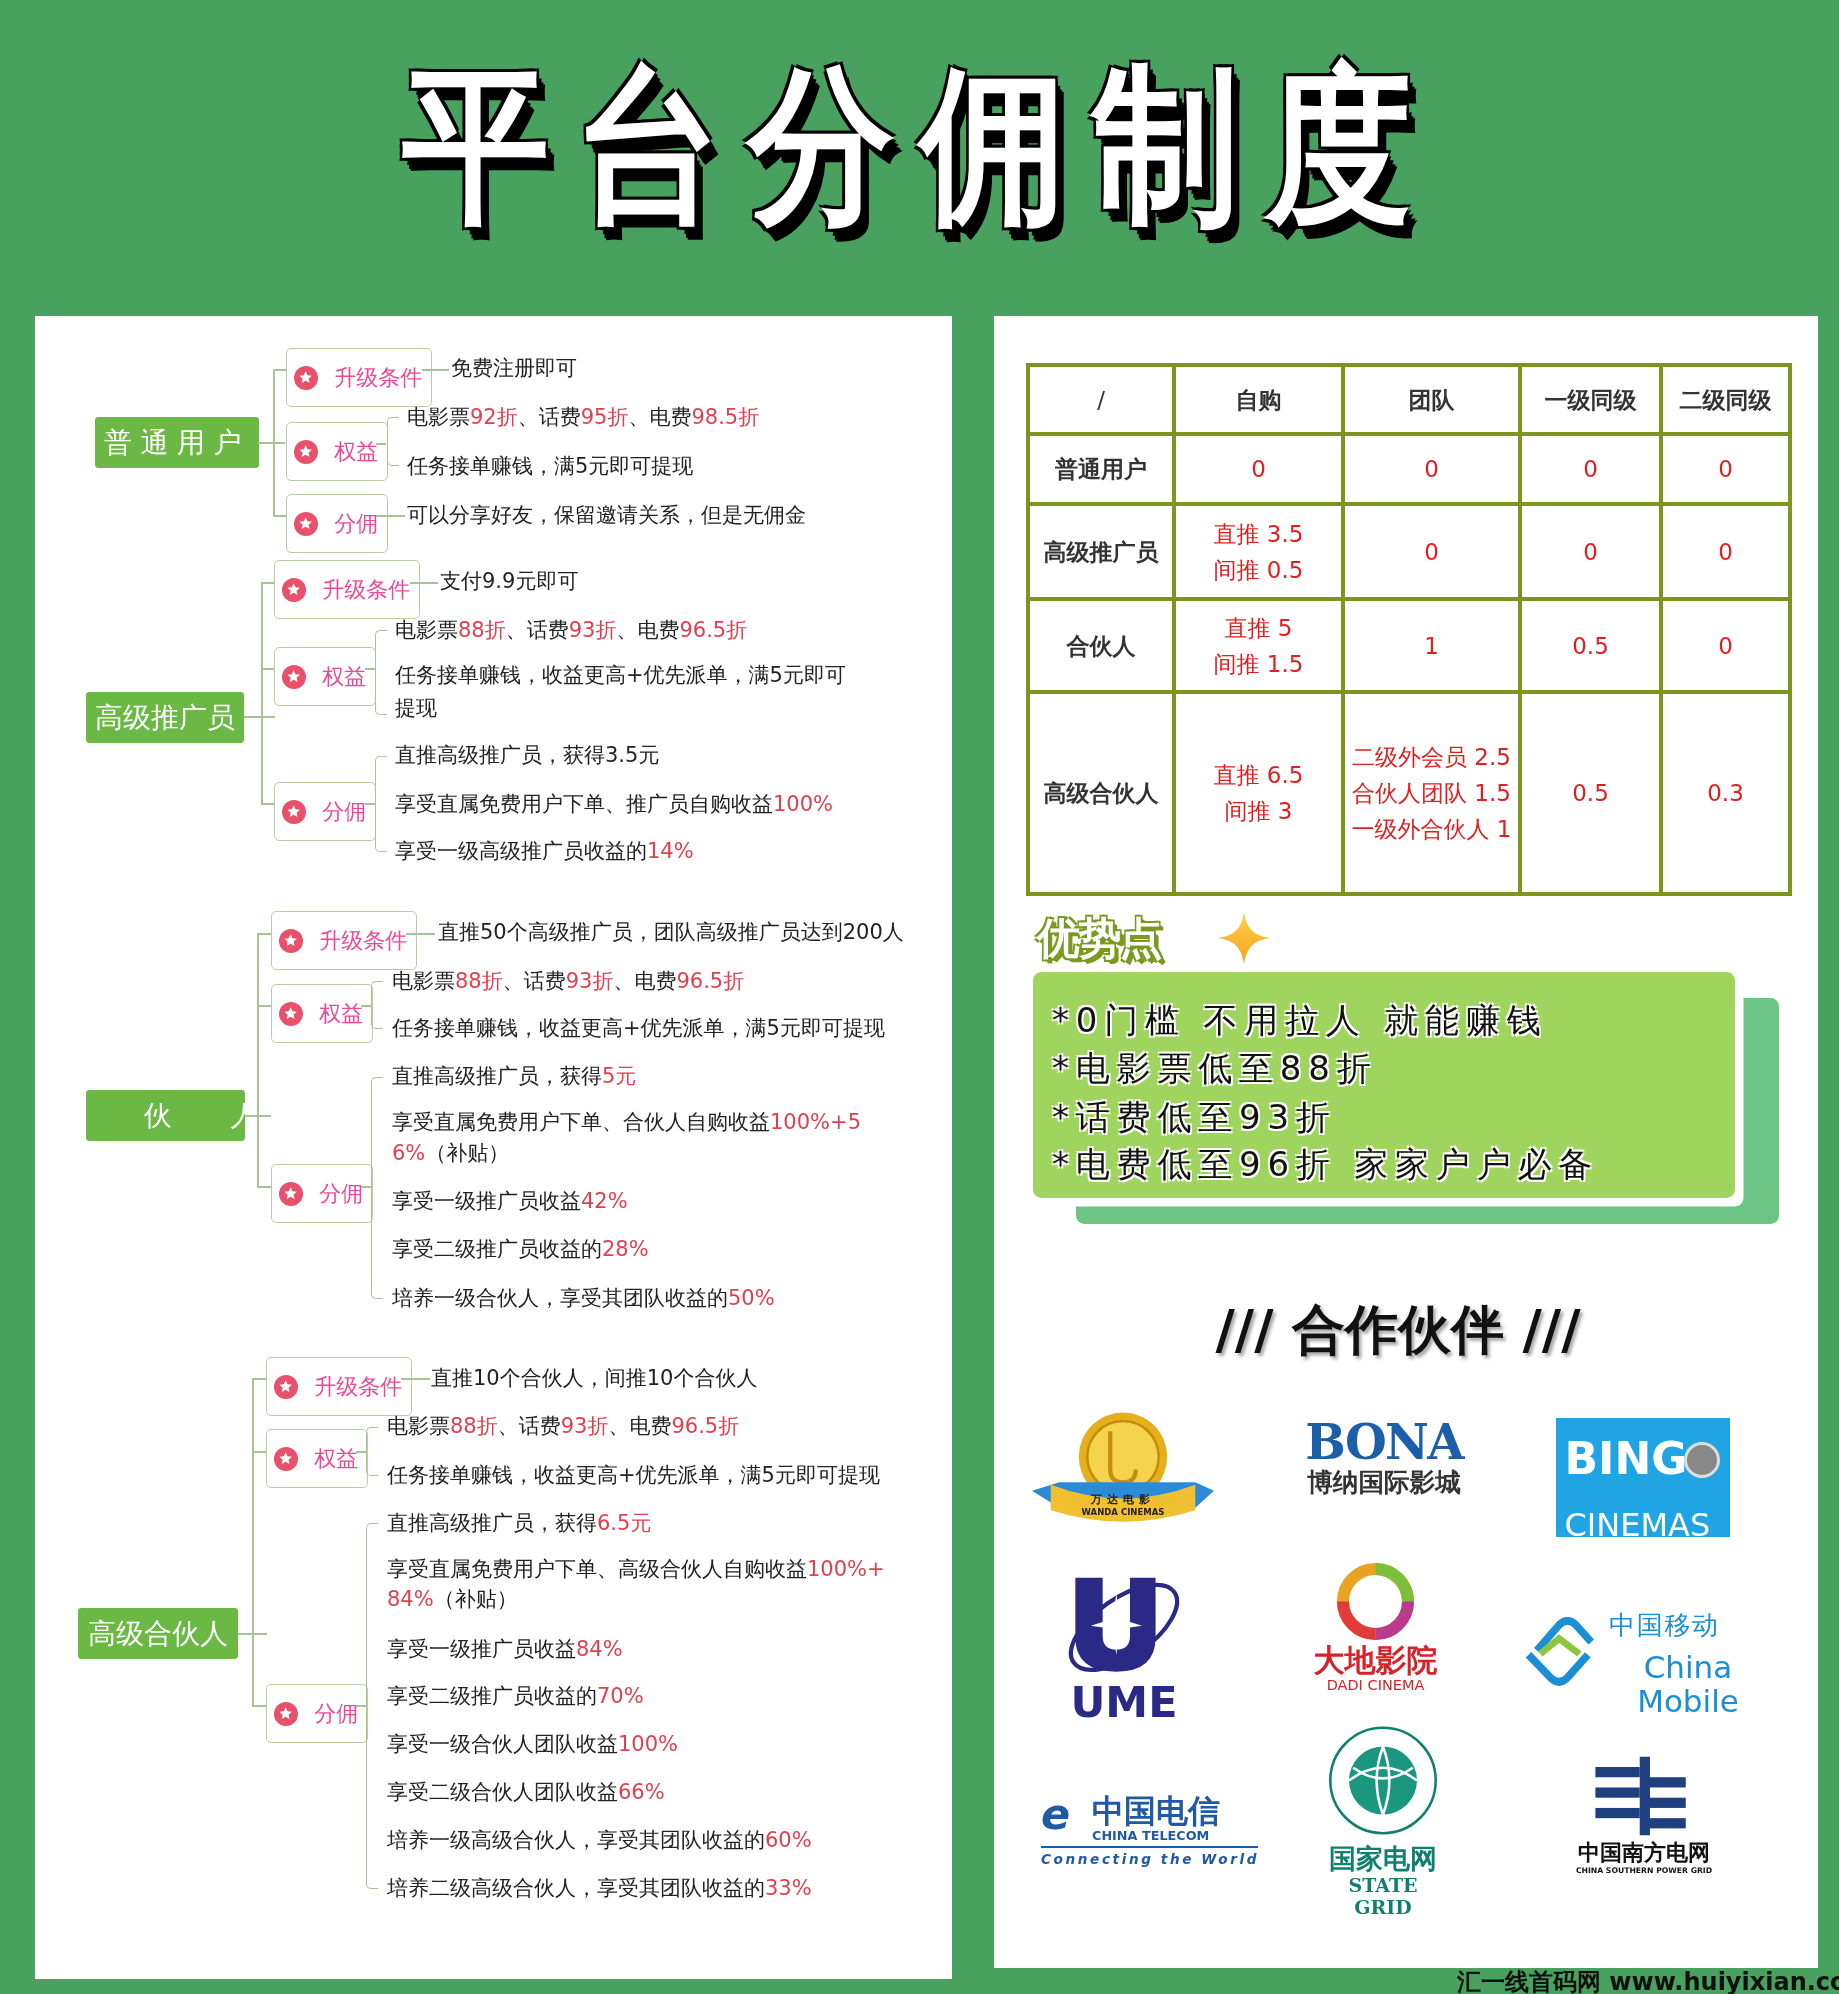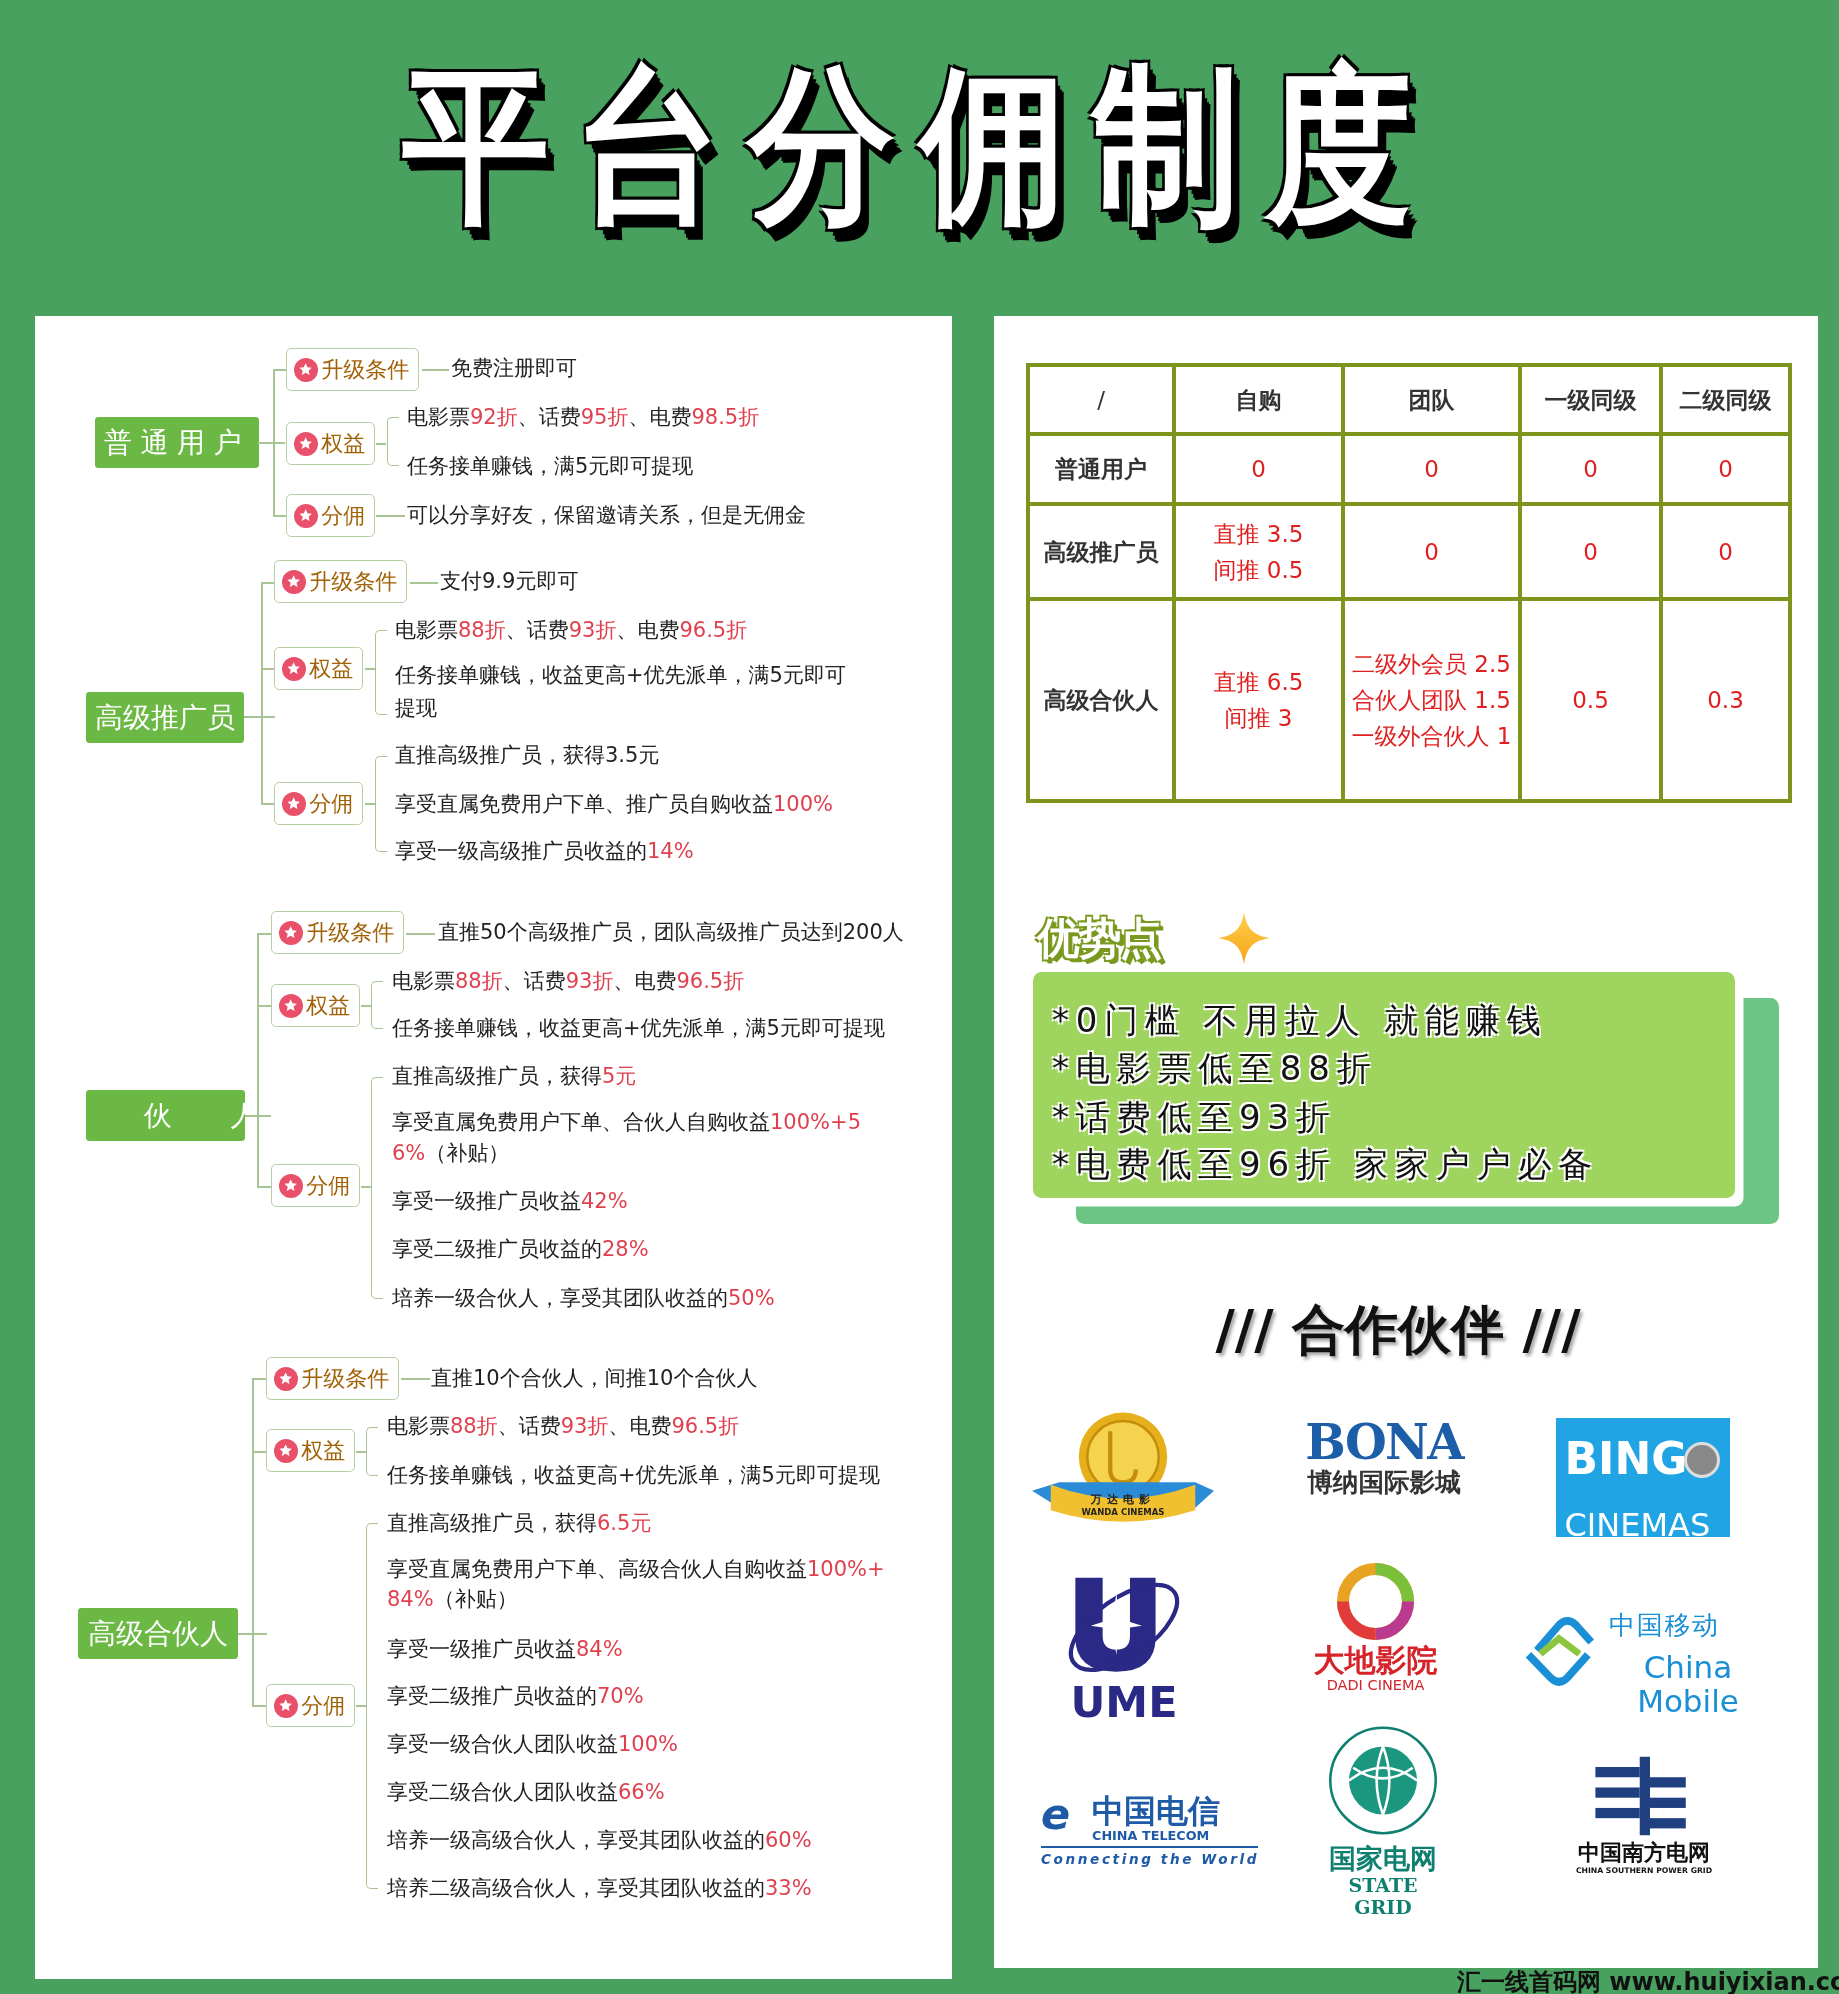--- a/index.html
+++ b/index.html
@@ -26,23 +26,23 @@
   .panel-left { position: absolute; left: 35px; top: 316px; width: 917px; height: 1663px; background: #fff; }
   .panel-right { position: absolute; left: 994px; top: 316px; width: 824px; height: 1652px; background: #fff; }
 
   
   .root {
     position: absolute; background: #6cb845; color: #fff; border-radius: 3.4px;
     font-size: 28px; display: flex; align-items: center; justify-content: center;
     height: 51px; white-space: nowrap;
   }
   .node {
-    position: absolute; height: 43px; background: #fff; border: 1.7px solid #b8cfa4;
+    position: absolute; height: 59px; background: #fff; border: 1.7px solid #b8cfa4;
     border-radius: 5.1px; display: flex; align-items: center; padding: 0 8.5px 0 6.8px;
-    font-size: 22px; color: #a16207; white-space: nowrap;
+    font-size: 22px; color: #ec4899; white-space: nowrap; gap: 13px;
   }
   .star {
     width: 24px; height: 24px; border-radius: 50%; background: #e9506a;
     display: inline-flex; align-items: center; justify-content: center; margin-right: 3.4px;
     flex: 0 0 24px;
   }
   .star svg { width: 15.3px; height: 15.3px; }
   .leaf {
     position: absolute; font-size: 21px; color: #222; white-space: nowrap; line-height: 31px;
   }
@@ -364,20 +364,30 @@
   <tr style="height:95px">
     <td class="hd">高级推广员</td>
     <td class="val">
           <div>直推 3.5</div>
           <div>间推 0.5</div>
         </td>
     <td class="val">0</td>
     <td class="val">0</td>
     <td class="val">0</td>
   </tr>
+  <tr style="height:93px">
+    <td class="hd">合伙人</td>
+    <td class="val">
+          <div>直推 5</div>
+          <div>间推 1.5</div>
+        </td>
+    <td class="val">1</td>
+    <td class="val">0.5</td>
+    <td class="val">0</td>
+  </tr>
   <tr style="height:202px">
     <td class="hd">高级合伙人</td>
     <td class="val">
           <div>直推 6.5</div>
           <div>间推 3</div>
         </td>
     <td class="val">
           <div>二级外会员 2.5</div>
           <div>合伙人团队 1.5</div>
           <div>一级外合伙人 1</div>

